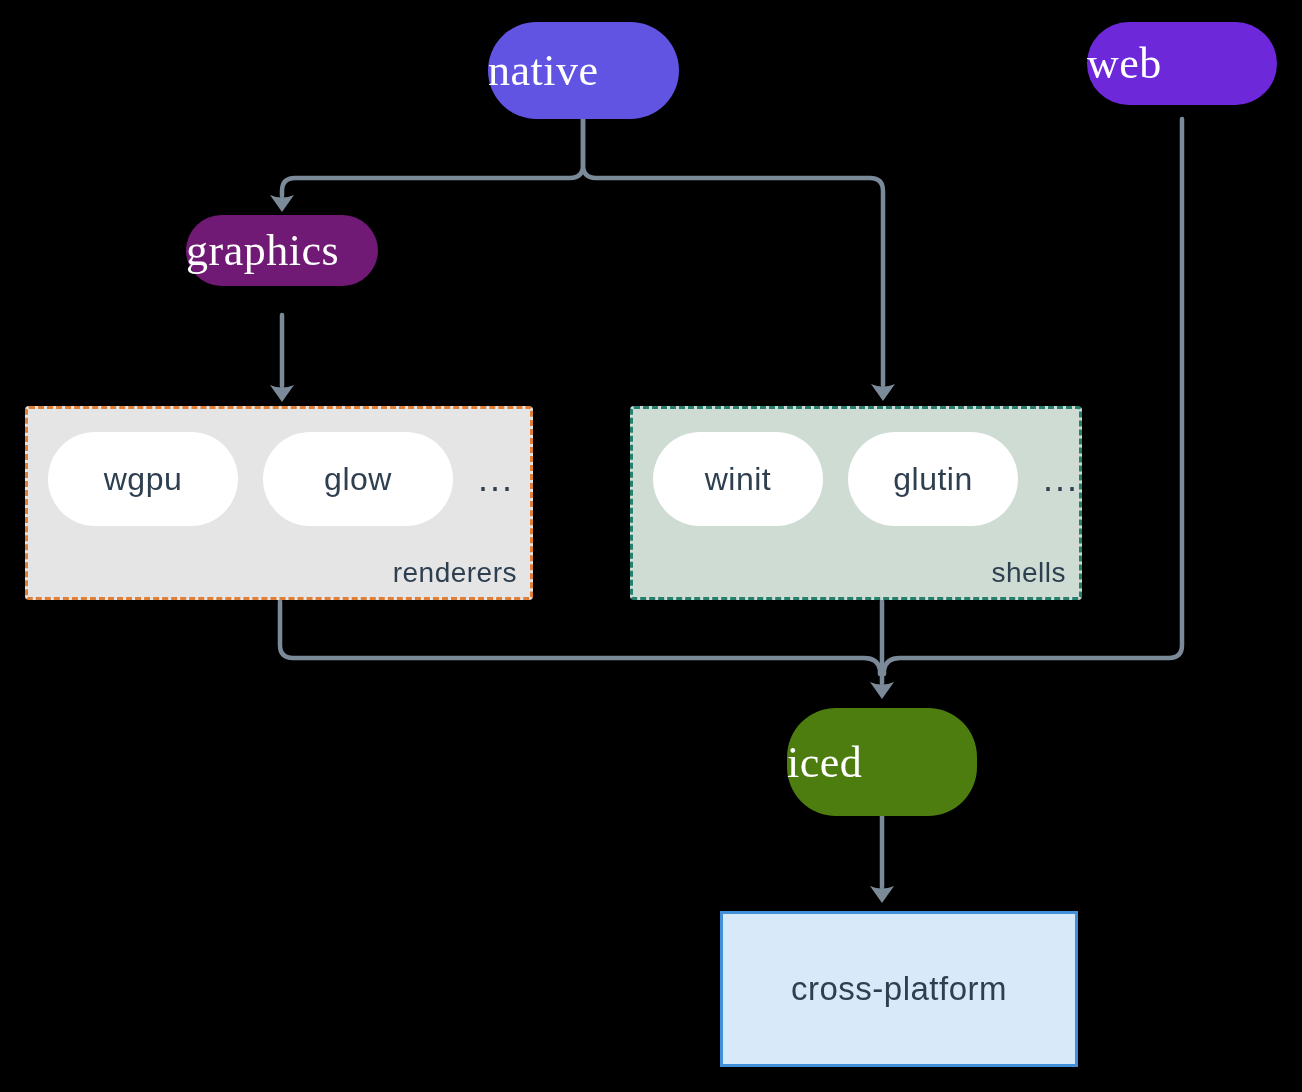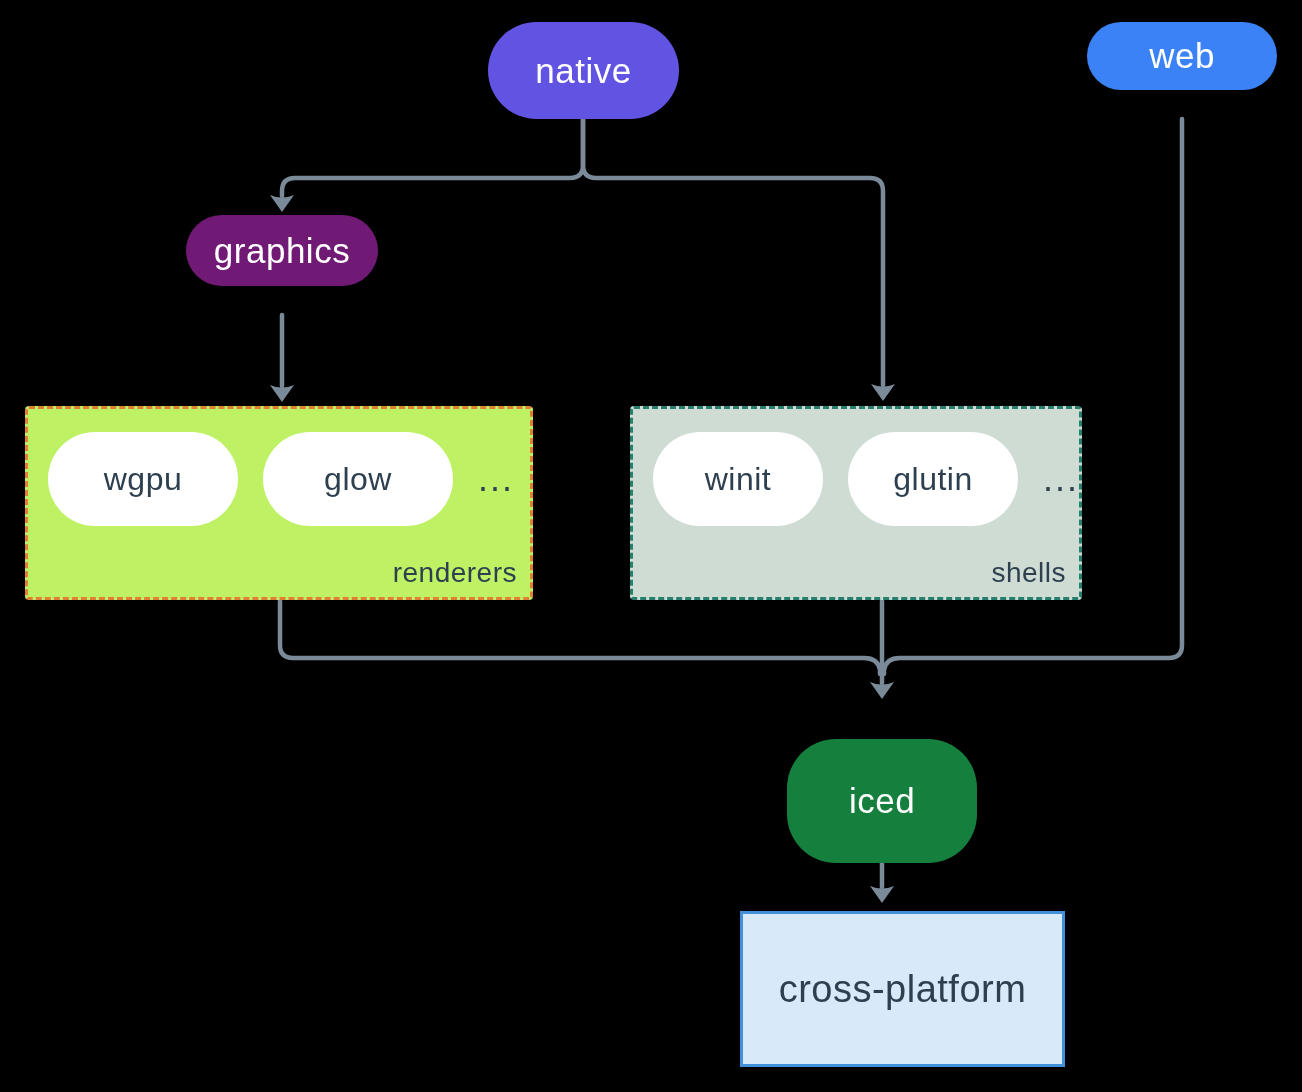--- a/index.html
+++ b/index.html
@@ -32,41 +32,41 @@
   }
   .arrowhead {
     fill: #7b8a99;
     stroke: none;
   }
 
   .pill {
     position: absolute;
     display: flex;
     align-items: center;
-    justify-content: center;
     border-radius: 49px;
     color: #ffffff;
-    font-size: 35px;
+    font-size: 44px;
     letter-spacing: 0.5px;
+    font-family: Liberation Serif, serif;
   }
   .pill-native   { left: 488px;  top: 22px;  width: 191px; height: 97px; background: #6254e3; }
-  .pill-web      { left: 1087px; top: 22px;  width: 190px; height: 68px; background: #3b82f6; }
+  .pill-web      { left: 1087px; top: 22px;  width: 190px; height: 83px; background: #6d28d9; }
   .pill-graphics { left: 186px;  top: 215px; width: 192px; height: 71px; background: #701a75; }
-  .pill-iced     { left: 787px;  top: 708px; width: 190px; height: 124px; background: #15803d; margin-top: 31px; }
+  .pill-iced     { left: 787px;  top: 708px; width: 190px; height: 108px; background: #4d7c0f; }
 
   .group {
     position: absolute;
     top: 406px;
     height: 194px;
     border-radius: 4px;
   }
   .group-renderers {
     left: 25px;
     width: 508px;
-    background: #bef264;
+    background: #e5e5e5;
     border: 3px dashed #e07f35;
   }
   .group-shells {
     left: 630px;
     width: 452px;
     background: #cedcd4;
     border: 3px dashed #27806e;
   }
   .group-pills {
     display: flex;
@@ -97,34 +97,33 @@
     bottom: 8px;
     color: #2e3f50;
     font-size: 28px;
     letter-spacing: 0.5px;
   }
 
   .app-box {
     position: absolute;
     left: 720px;
     top: 911px;
-    width: 325px;
+    width: 358px;
     height: 156px;
     background: #d8e9f9;
     border: 3px solid #4190d9;
     display: flex;
     flex-direction: column;
     align-items: center;
     justify-content: center;
     color: #2e3f50;
-    font-size: 38px;
+    font-size: 33px;
     line-height: 48px;
     letter-spacing: 0.5px;
     text-align: center;
-    margin-left: 20px;
   }
 </style>
 </head>
 <body>
 
 <div class="canvas">
 
   <svg class="edges" viewBox="0 0 1302 1092" aria-hidden="true">
 
     <path class="edge" d="M 583 119 L 583 165 Q 583 178 570 178 L 295 178 Q 282 178 282 191 L 282 196"></path>

